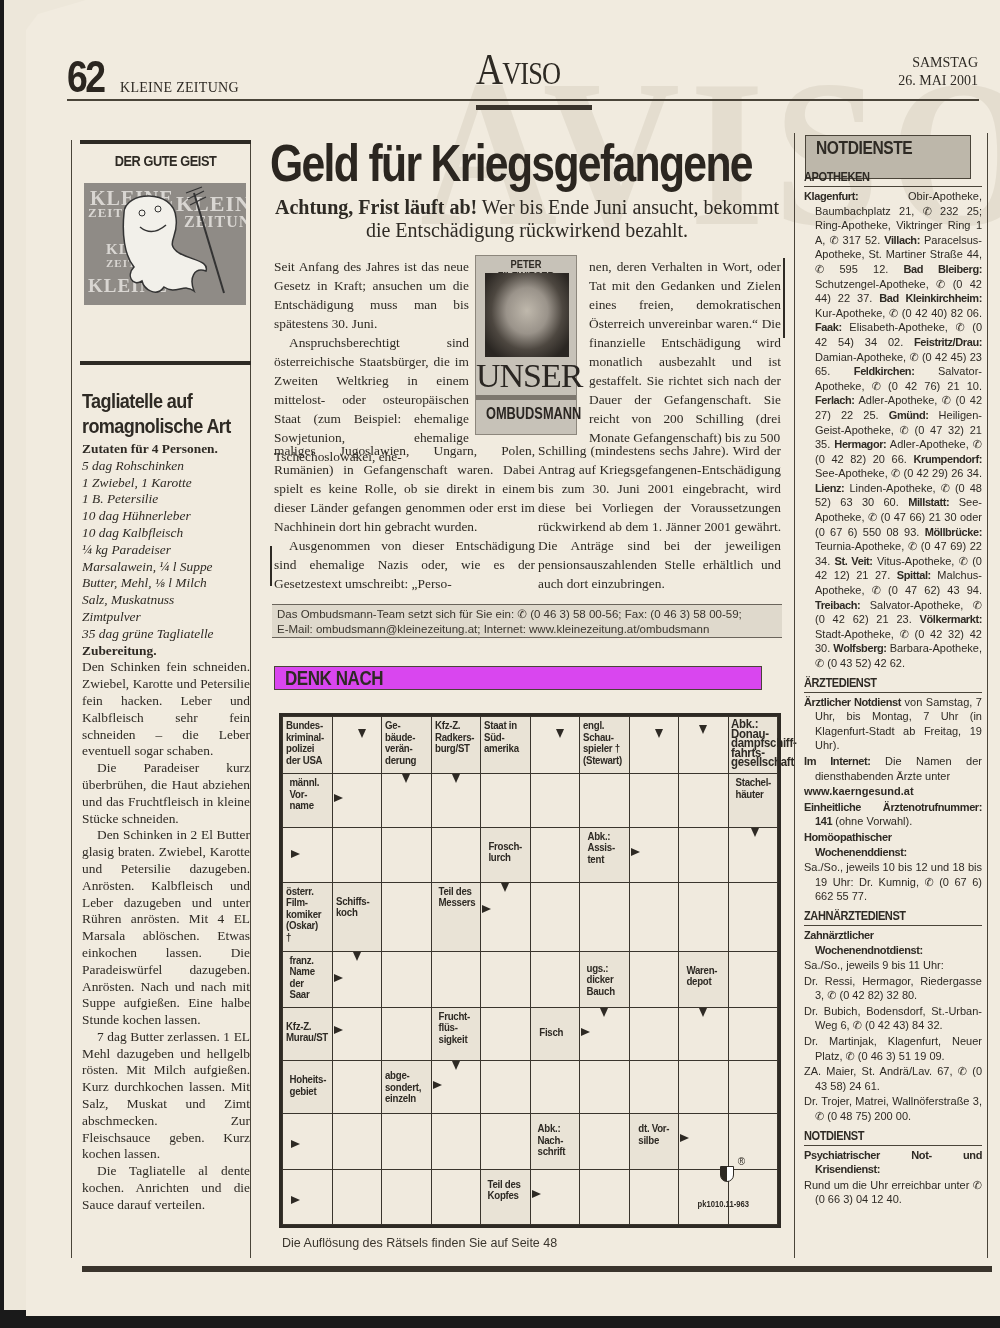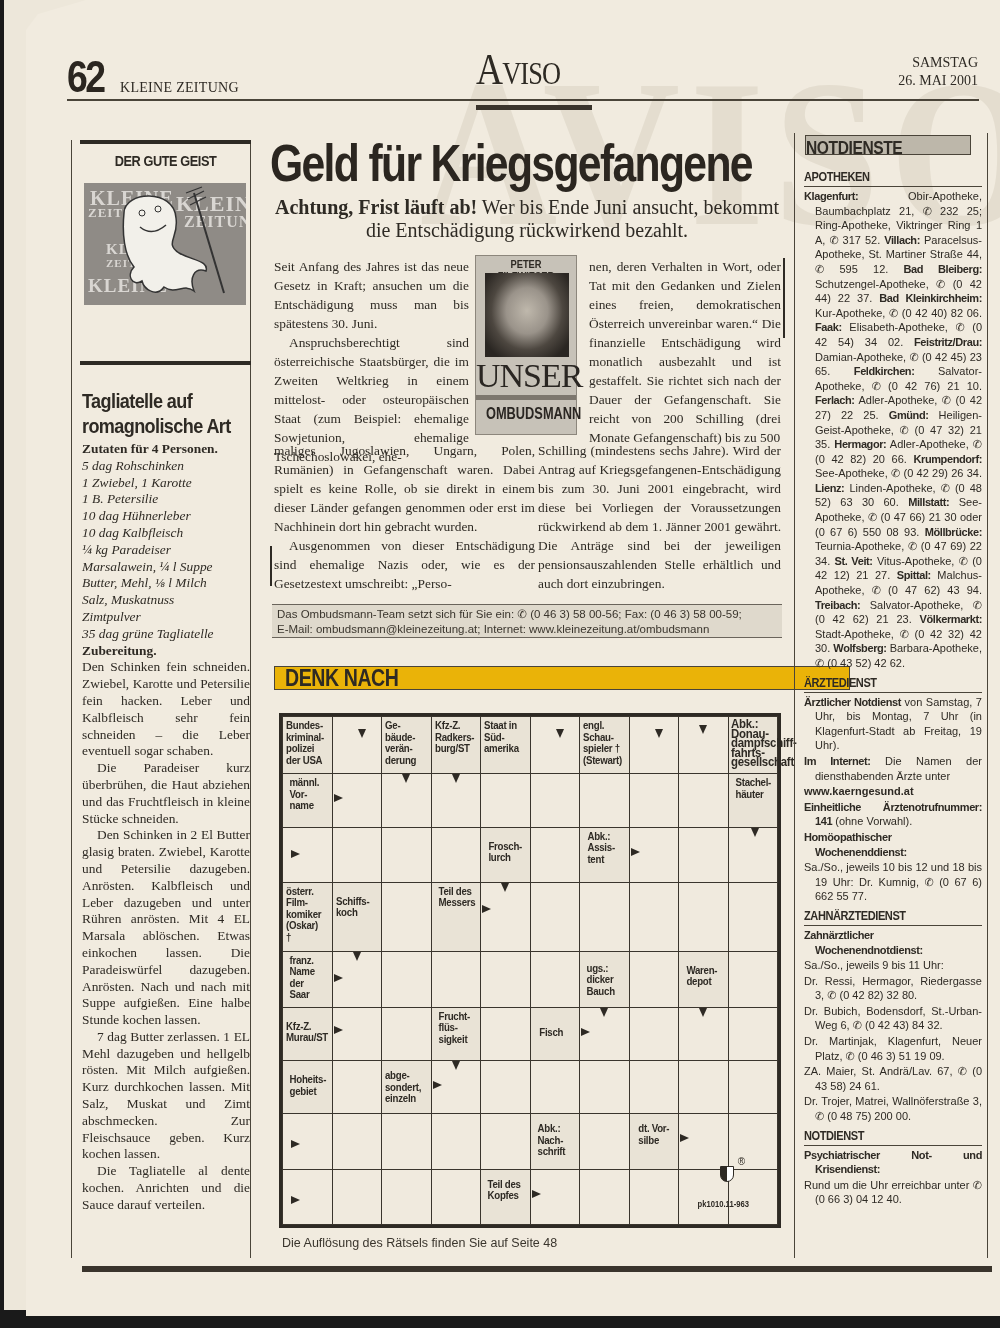--- a/index.html
+++ b/index.html
@@ -40,40 +40,40 @@
   .c2b{position:absolute;left:538px;top:441px;width:243px}
   .ind{text-indent:15px}
   .photo{position:absolute;left:475px;top:255px;width:102px;height:180px;background:#c7c2b8;border:1px solid #8c867c}
   .photo .nm{position:absolute;top:2px;left:0;width:100%;text-align:center;font-family:"Liberation Sans",sans-serif;font-weight:bold;font-size:11px;transform:scaleX(0.85)}
   .photo .face{position:absolute;left:9px;top:17px;width:84px;height:84px;background:radial-gradient(ellipse at 50% 45%,#bfb8ac 0,#9a938a 35%,#4d4740 60%,#2a2622 85%)}
   .photo .uns{position:absolute;top:103px;left:0;width:100%;text-align:center;font-size:34px;letter-spacing:-1px;line-height:1;color:#2a2622}
   .photo .omb{position:absolute;top:149px;left:0;width:100%;text-align:center;font-family:"Liberation Sans",sans-serif;font-weight:bold;font-size:16px;transform:scaleX(0.8);color:#2a2622}
   .photo .sep{position:absolute;top:139px;left:0;width:100%;height:5px;background:#7d776e}
   .bar-l{position:absolute;width:2px;background:#2e2a24}
   .contact{position:absolute;left:272px;top:604px;width:510px;height:34px;background:#dfd9cc;border-top:1px solid #6a645b;border-bottom:1px solid #6a645b;padding:2px 5px;font-family:"Liberation Sans",sans-serif;font-size:11.5px;line-height:15px;color:#3a352d}
-  .denk{position:absolute;left:274px;top:666px;width:576px;height:24px;background:#eab308;border:1.5px solid #4a4439;padding-left:10px;font-family:"Liberation Sans",sans-serif;font-weight:bold;font-size:23px;line-height:22px;letter-spacing:-0.5px}
+  .denk{position:absolute;left:274px;top:666px;width:488px;height:24px;background:#d946ef;border:1.5px solid #4a4439;padding-left:10px;font-family:"Liberation Sans",sans-serif;font-weight:bold;font-size:20px;line-height:22px;letter-spacing:-0.5px}
   .denk span{display:inline-block;transform:scaleX(0.85);transform-origin:left}
 
   
   .cw{position:absolute;left:279px;top:713px;width:502px;height:515px;border:3px solid #2e2a24;background:#f0eade}
   .cw table{border-collapse:collapse;width:100%;height:100%;table-layout:fixed}
   .cw td{border:1px solid #3a352d;font-family:"Liberation Sans",sans-serif;font-weight:bold;font-size:11px;line-height:11.5px;vertical-align:top;padding:3px 3px;position:relative;color:#2e2a24;letter-spacing:-0.3px}
   .cw td.q{background:#e9e3d6}
   .cw .t{display:block;transform:scaleX(0.88);transform-origin:left}
   .cw .arr{position:absolute;width:0;height:0}
   .ar-r{border-top:4px solid transparent;border-bottom:4px solid transparent;border-left:9px solid #2e2a24}
   .ar-d{border-left:4px solid transparent;border-right:4px solid transparent;border-top:9px solid #2e2a24}
   .cw-code{position:absolute;right:24px;bottom:16px;font-family:"Liberation Sans",sans-serif;font-weight:bold;font-size:9px;transform:scaleX(0.85)}
   .cw-logo{position:absolute;right:44px;bottom:43px;width:14px;height:16px;border:1.5px solid #2e2a24;border-radius:0 0 7px 7px;background:linear-gradient(90deg,#2e2a24 50%,#fff 50%)}
   .cw-r{position:absolute;right:33px;bottom:58px;font-family:"Liberation Sans",sans-serif;font-size:10px}
   .solution{position:absolute;left:282px;top:1236px;font-family:"Liberation Sans",sans-serif;font-size:12.5px;color:#3a352d}
 
   
   .rcol{position:absolute;left:794px;top:133px;width:194px;height:1125px;border-left:1px solid #4a4439;border-right:1px solid #4a4439}
-  .nd-head{position:absolute;left:10px;top:2px;width:166px;height:20px;background:#bdb7aa;border:1.5px solid #4a4439;font-family:"Liberation Sans",sans-serif;font-weight:bold;font-size:19px;line-height:23px;letter-spacing:-0.5px}
+  .nd-head{position:absolute;left:10px;top:2px;width:166px;height:44px;background:#bdb7aa;border:1.5px solid #4a4439;font-family:"Liberation Sans",sans-serif;font-weight:bold;font-size:19px;line-height:23px;padding-left:10px;letter-spacing:-0.5px}
   .nd-head span{display:inline-block;transform:scaleX(0.82);transform-origin:left}
   .rbody{position:absolute;left:9px;top:36px;width:178px;font-family:"Liberation Sans",sans-serif;font-size:11px;line-height:14.6px;color:#2e2a24}
   .rbody h4{font-weight:bold;font-size:13px;letter-spacing:-0.5px;border-bottom:1px solid #4a4439;margin:4px 0 2px;padding-bottom:1px;line-height:16px}
   .rbody h4 span{display:inline-block;transform:scaleX(0.85);transform-origin:left}
   .rbody .ent{padding-left:11px;text-indent:-11px;text-align:justify;margin-bottom:1px}
   .rbody b{font-weight:bold;letter-spacing:-0.4px}
   .rbody .right{text-align:left;font-weight:bold}
   .foot-bar{position:absolute;left:82px;top:1266px;width:910px;height:6px;background:#3a342c}
 </style>
 </head>

